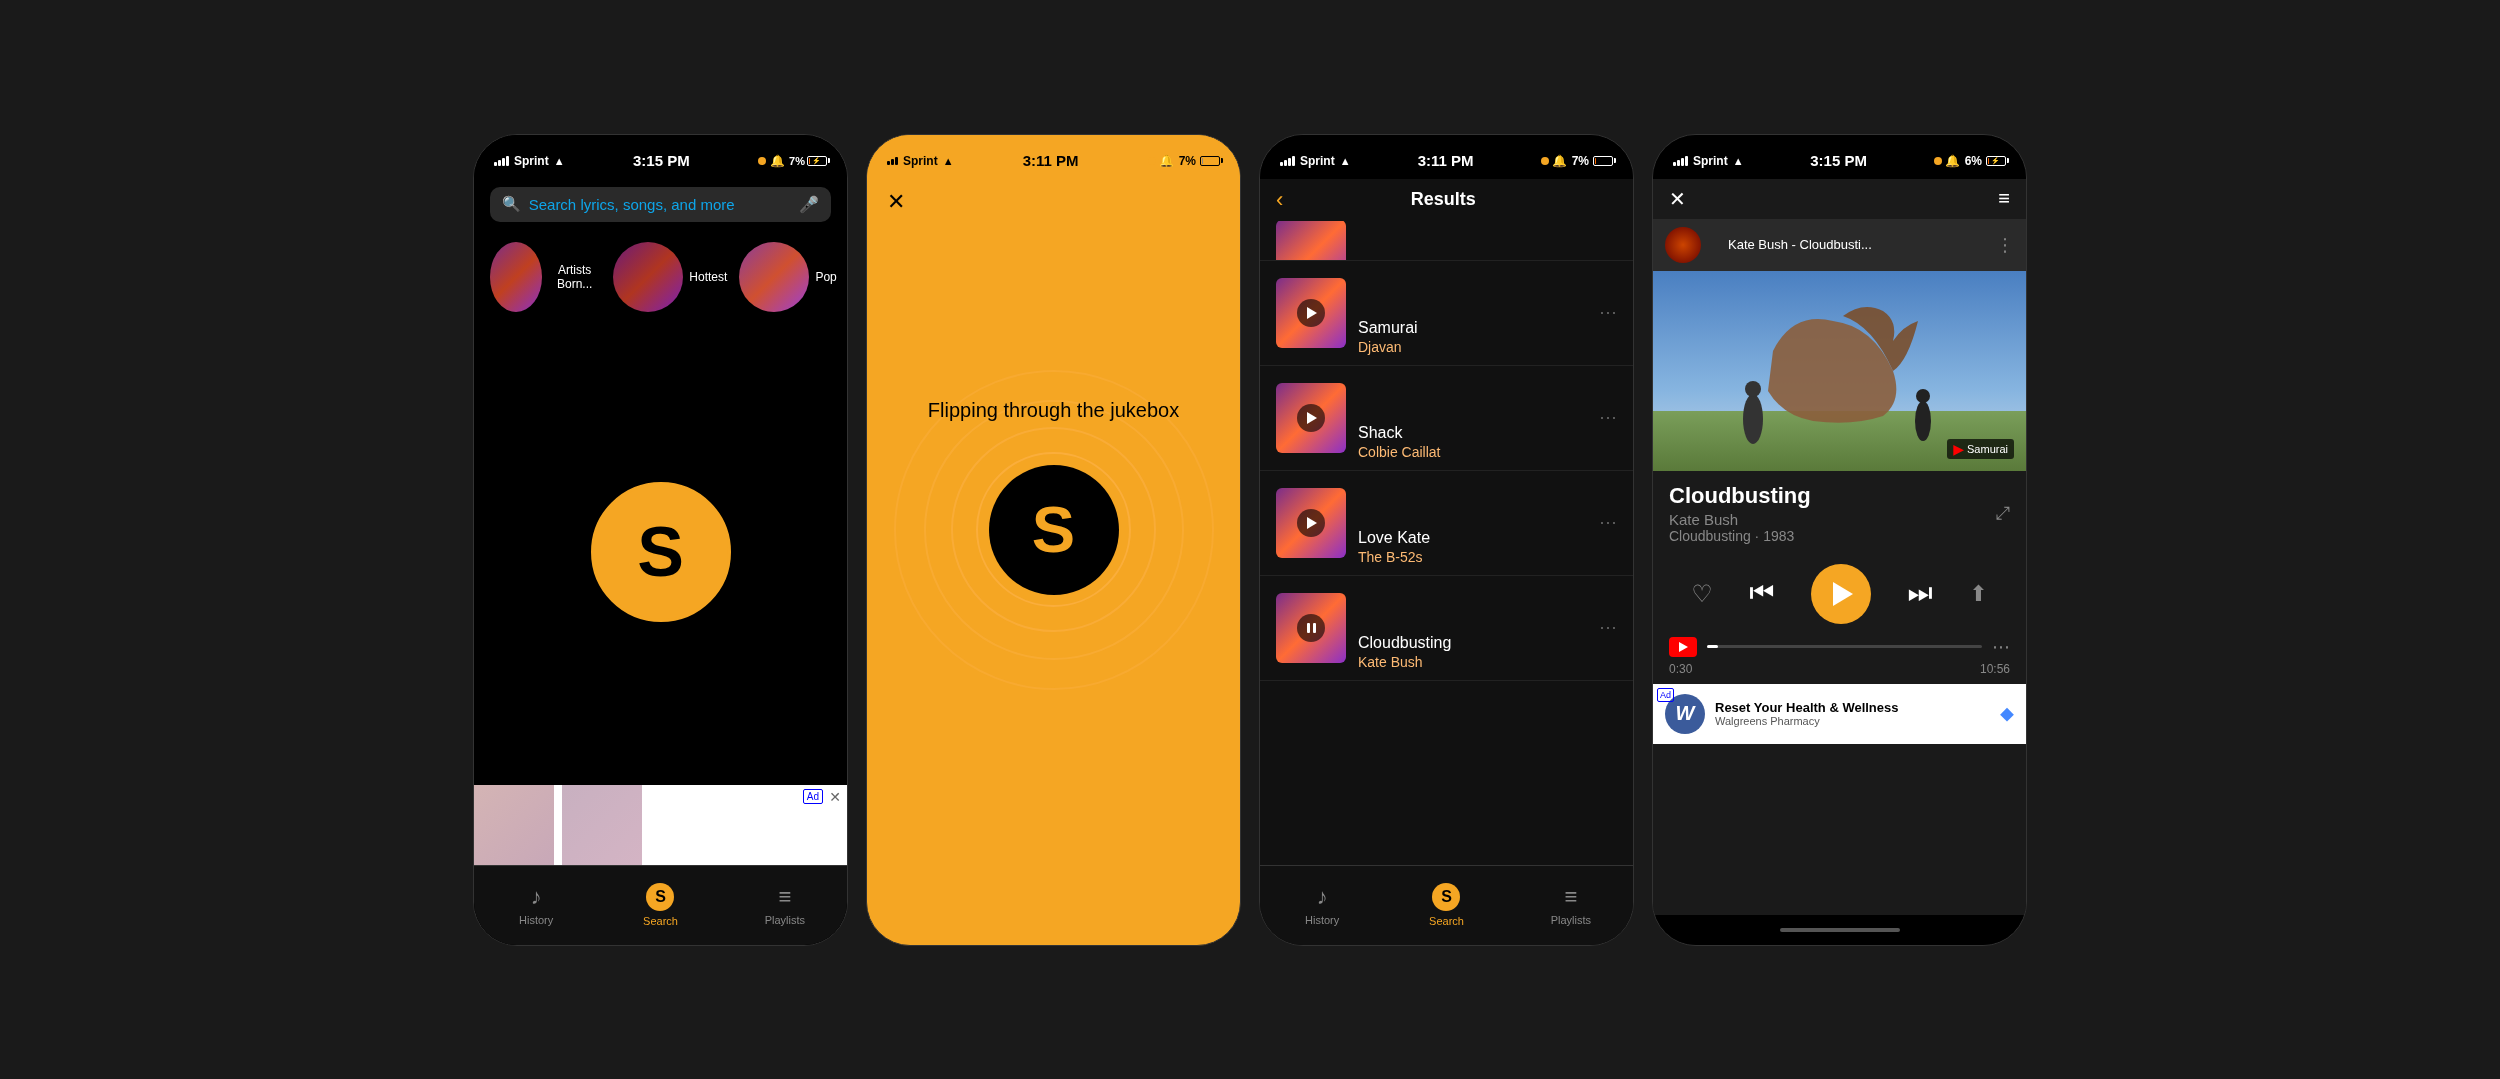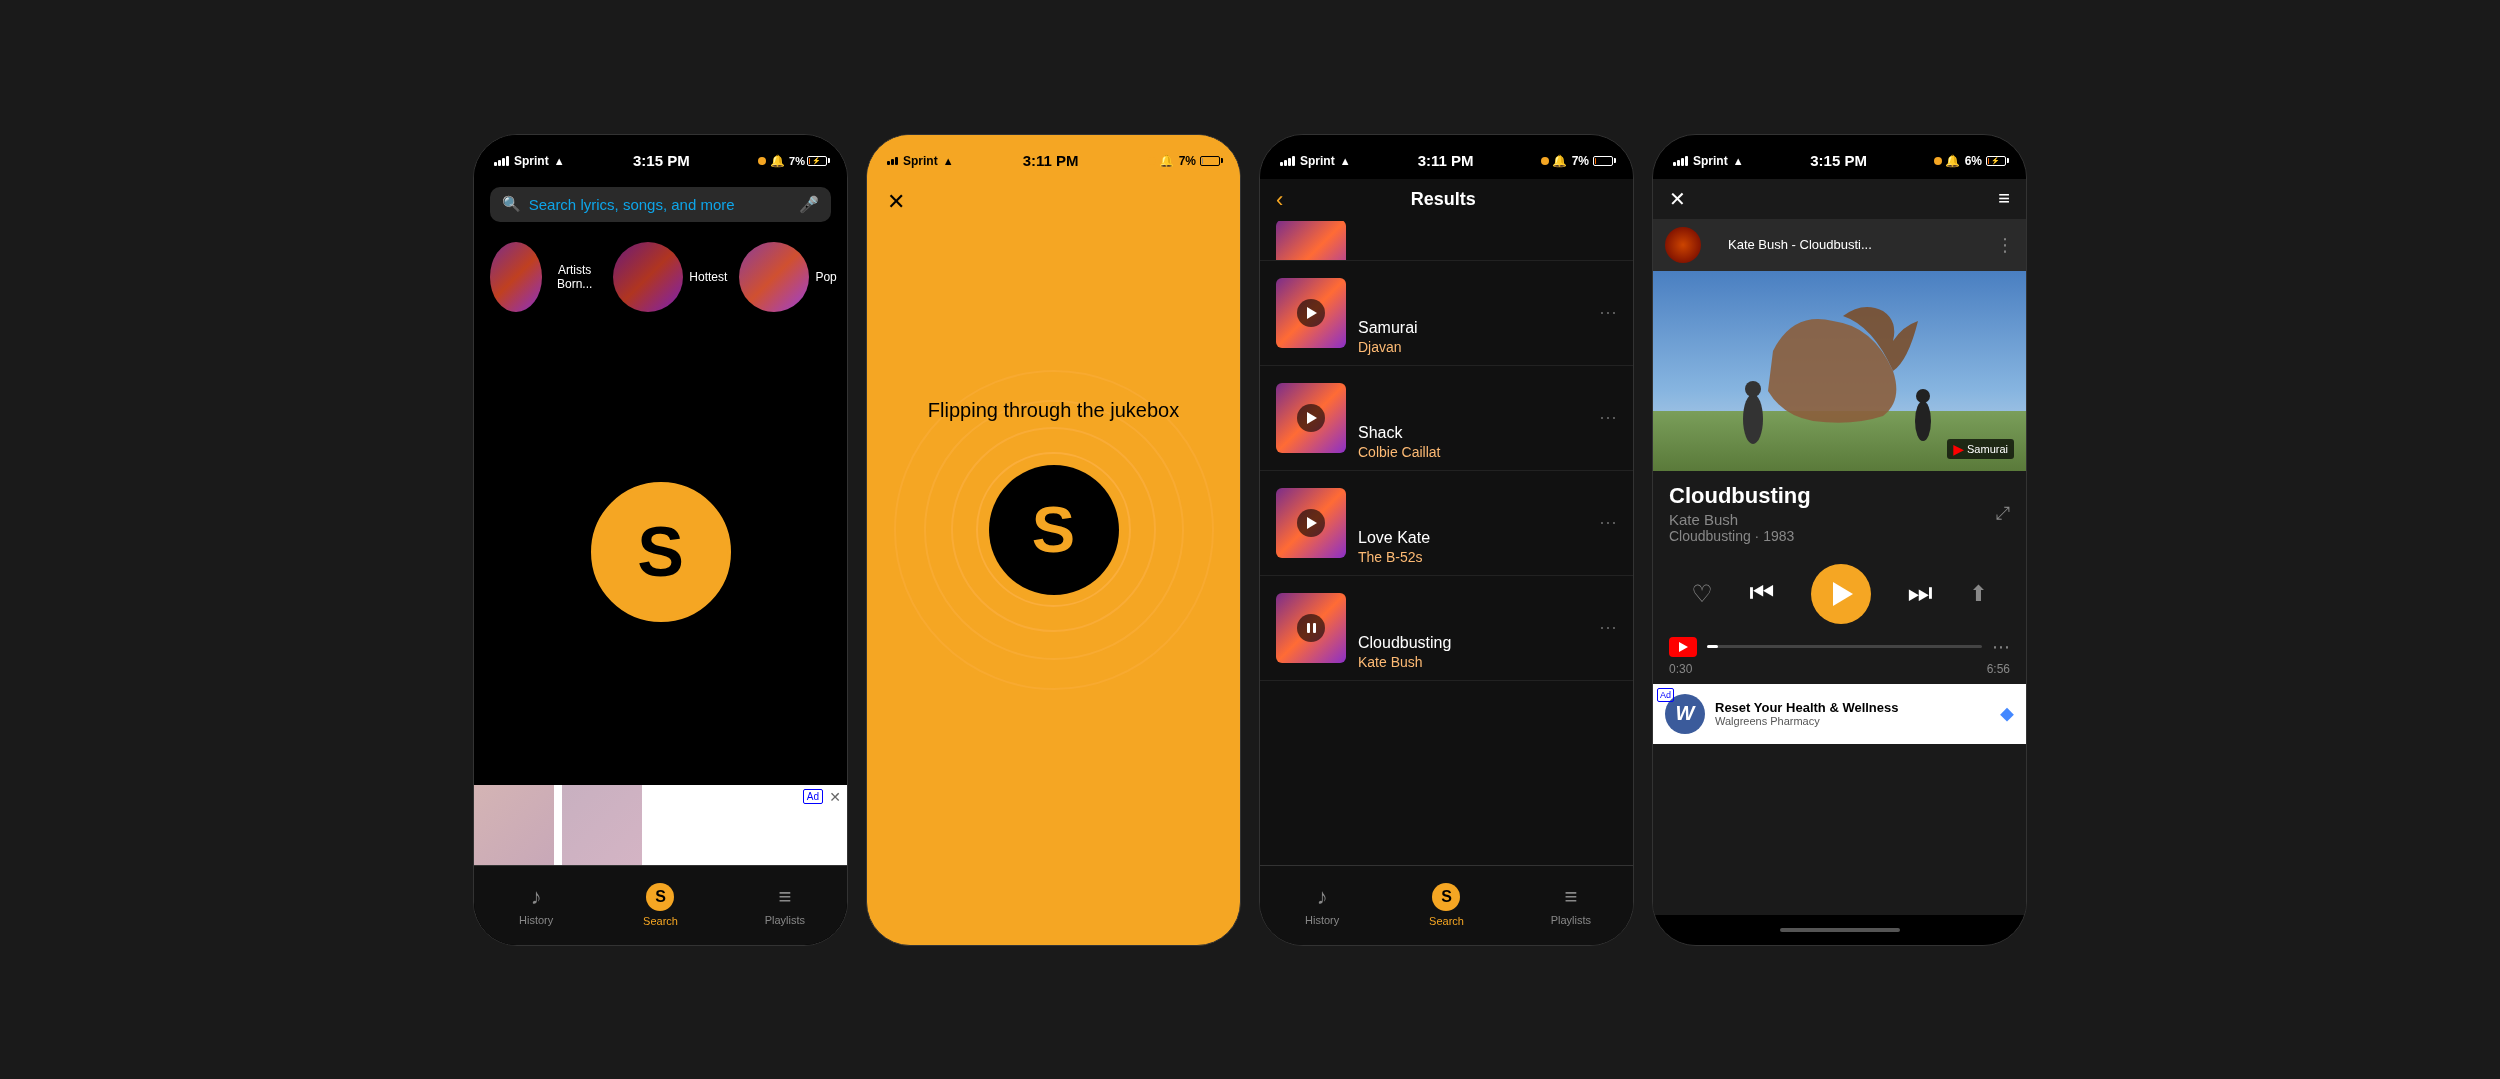--- a/index.html
+++ b/index.html
@@ -478,21 +478,21 @@
           <div class="yt-play-s"></div>
         </div>
         <div class="progress-track">
           <div class="progress-fill"></div>
         </div>
         <span class="more-dots">⋯</span>
       </div>
 
       <div class="time-row">
         <span>0:30</span>
-        <span>6:56</span>
+        <span>10:56</span>
       </div>
 
       <div class="ad-banner-walgreens">
         <span class="ad-badge2">Ad</span>
         <div class="walgreens-logo">
           <span style="font-style:italic;font-weight:700;font-size:20px;">W</span>
         </div>
         <div class="ad-text">
           <div class="ad-title">Reset Your Health &amp; Wellness</div>
           <div class="ad-subtitle">Walgreens Pharmacy</div>

